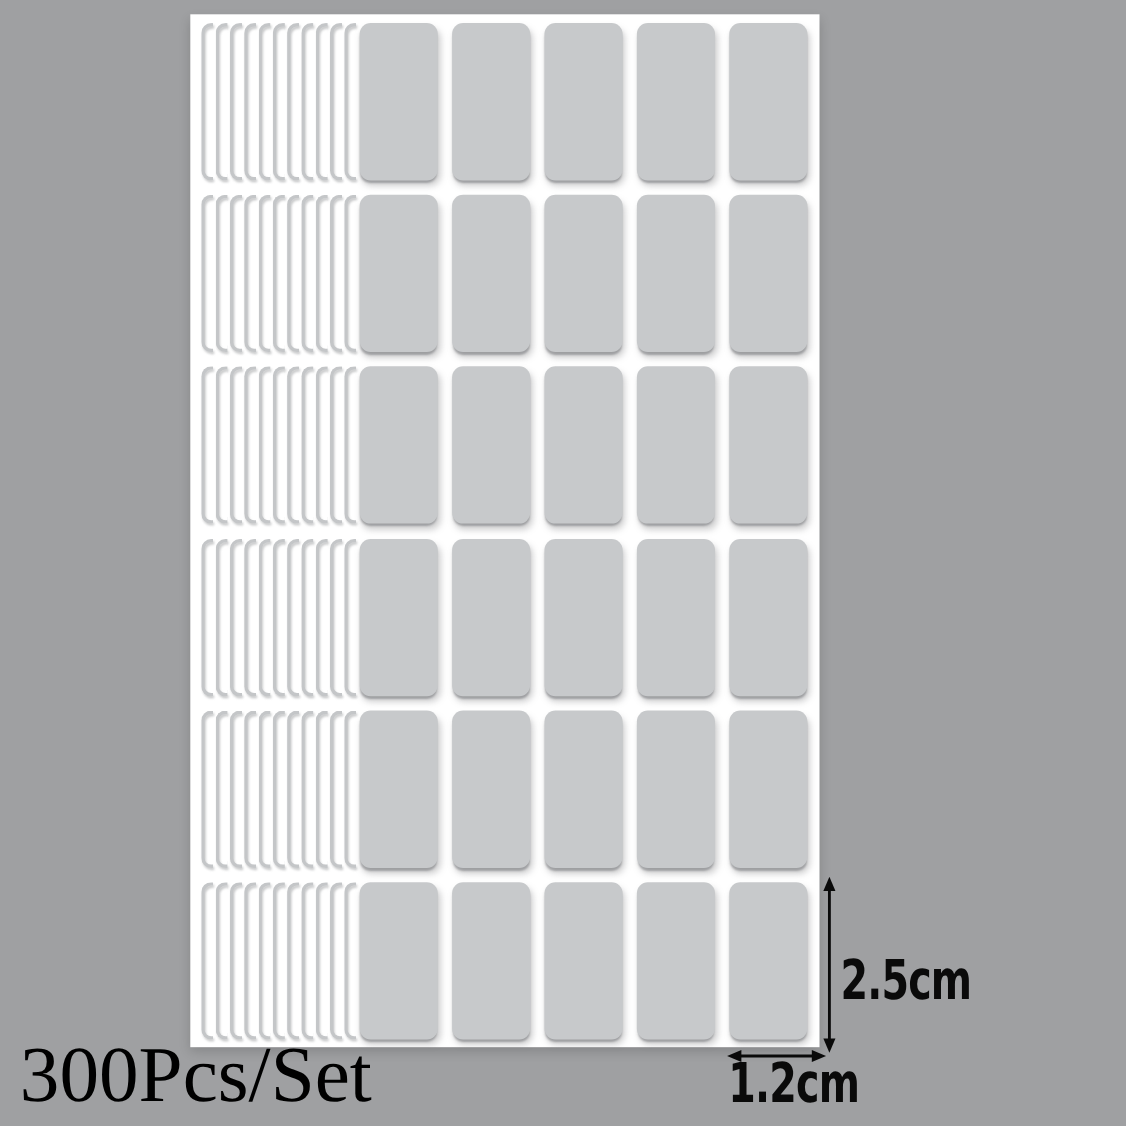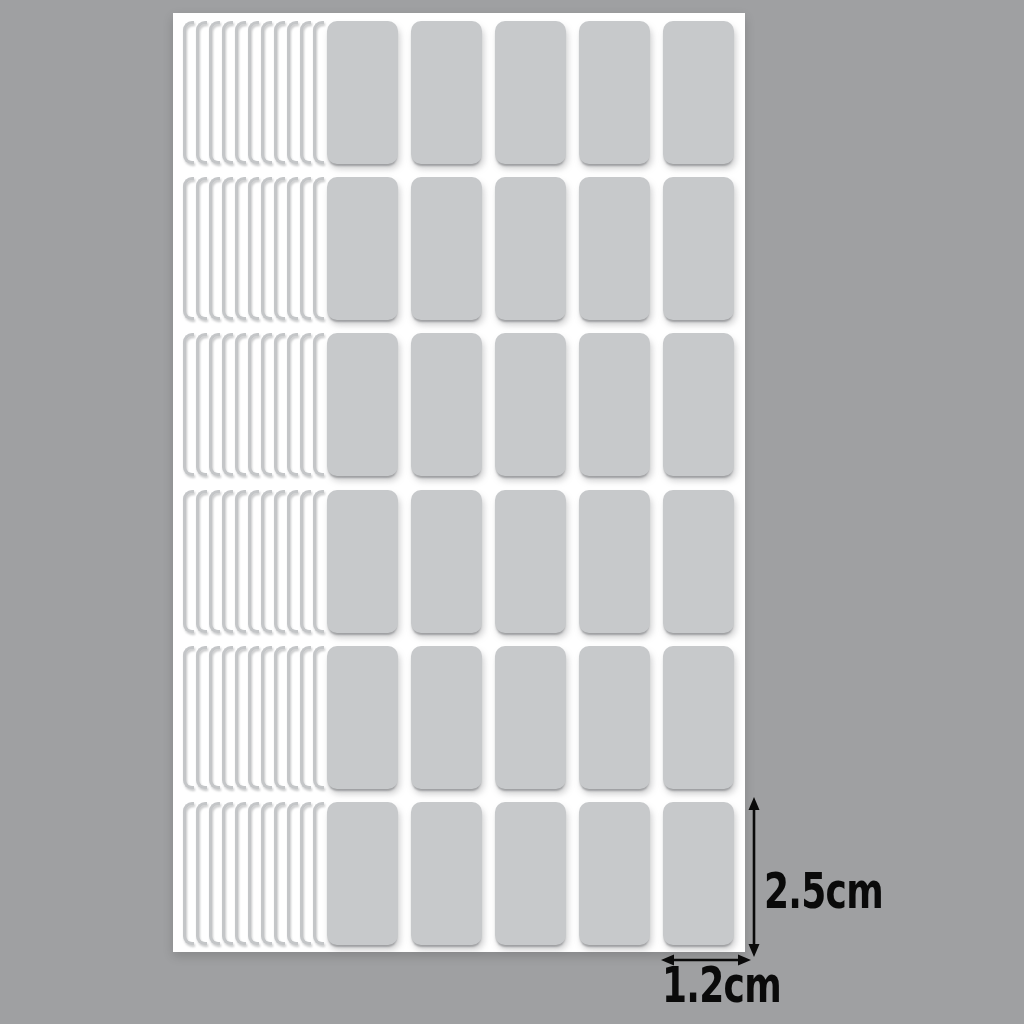--- a/index.html
+++ b/index.html
@@ -199,14 +199,15 @@
   </svg>
   <div class="dim-label height-label">2.5cm</div>
 
   <svg class="arrow arrow-h" width="92" height="18" viewBox="0 0 92 18">
     <line x1="11" y1="9" x2="81" y2="9" stroke="currentColor" stroke-width="2.6"></line>
     <polygon points="1,9 14,3.5 14,14.5" fill="currentColor"></polygon>
     <polygon points="91,9 78,3.5 78,14.5" fill="currentColor"></polygon>
   </svg>
   <div class="dim-label width-label">1.2cm</div>
 
+  <div class="set-label">300Pcs/Set</div>
 
 </div>
 
 </body></html>

